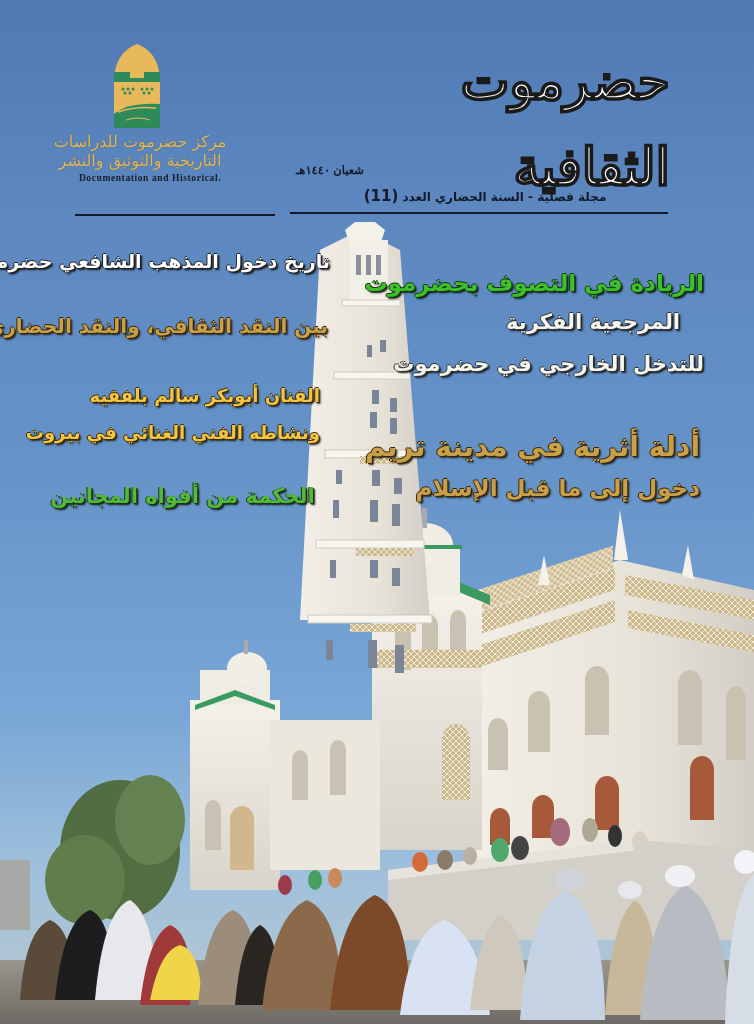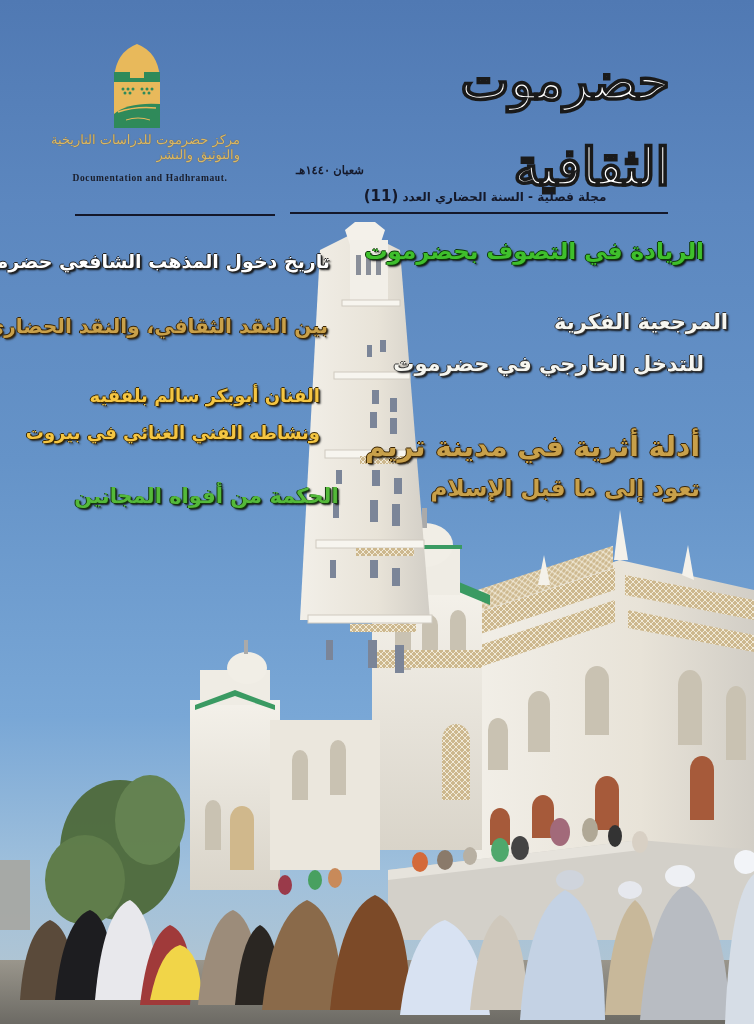--- a/index.html
+++ b/index.html
@@ -4,43 +4,43 @@
 <style>
   html, body { margin: 0; padding: 0; }
   body { width: 754px; height: 1024px; overflow: hidden; position: relative;
     font-family: "DejaVu Sans", sans-serif; }
   .cover { position: absolute; inset: 0; overflow: hidden;
     background: linear-gradient(180deg, #5079b3 0%, #5c87bf 20%, #6593c8 45%, #79a7d6 70%, #9fc0dc 85%, #b9c8cf 100%); }
 
   
   .logo { position: absolute; left: 108px; top: 42px; width: 58px; height: 88px; }
   .logo-text-ar { position: absolute; left: 40px; top: 132px; width: 200px; height: 30px;
-    font-size: 13px; color: #d8b86a; direction: rtl;
+    font-size: 16px; color: #d8b86a; text-align: center; direction: rtl;
     font-family: "DejaVu Serif", serif; text-shadow: 0 0 1px #6b5220; letter-spacing: -1px; }
   .logo-text-en { position: absolute; left: 20px; top: 172px; width: 260px; text-align: center;
     font-family: "Liberation Serif", serif; font-weight: bold; font-size: 9.5px; line-height: 12px; color: #1a1e2c; letter-spacing: 0.6px; }
   .rule { position: absolute; height: 2px; background: #14182a; }
 
   
   .masthead { position: absolute; left: 290px; top: 38px; width: 380px; height: 110px;
     font-family: "DejaVu Serif", serif; font-size: 52px; line-height: 86px; color: #fff; text-align: right; direction: rtl;
     -webkit-text-stroke: 2px #1a1a1a; font-weight: bold; letter-spacing: -2px; }
   .subline { position: absolute; left: 296px; top: 163px; width: 378px; font-size: 11.5px; color: #15192a; white-space: nowrap;
     font-family: "Liberation Sans", sans-serif; display: flex; justify-content: space-between; }
   .subline .ar { font-weight: bold; direction: rtl; }
   .issue { position: absolute; left: 300px; top: 187px; width: 370px; text-align: center; direction: rtl;
     font-size: 12px; font-weight: bold; color: #15192a; }
   .issue .num { font-size: 15px; font-weight: bold; }
 
   
   .hl { position: absolute; font-weight: bold; direction: rtl; white-space: nowrap; font-family: "DejaVu Sans", sans-serif; }
   .hl-white { color: #ffffff; text-shadow: 1px 1px 0 #222, -1px 0 0 #222, 0 -1px 0 #222, 2px 2px 2px #111; }
   .hl-gold { color: #f4c542; text-shadow: 1px 1px 0 #3a2a05, -1px 0 0 #3a2a05, 0 -1px 0 #3a2a05, 2px 2px 2px #222; }
-  .hl-green { color: #3fbf2c; text-shadow: 1px 1px 0 #0d3a08, -1px 0 0 #0d3a08, 0 -1px 0 #0d3a08, 2px 2px 2px #111; }
-  .hl-green2 { color: #54b93a; text-shadow: 1px 1px 0 #133a0c, -1px 0 0 #133a0c, 2px 2px 2px #111; margin-left: 24px; }
+  .hl-green { color: #3fbf2c; text-shadow: 1px 1px 0 #0d3a08, -1px 0 0 #0d3a08, 0 -1px 0 #0d3a08, 2px 2px 2px #111; margin-top: 32px; }
+  .hl-green2 { color: #54b93a; text-shadow: 1px 1px 0 #133a0c, -1px 0 0 #133a0c, 2px 2px 2px #111; }
   .hl-brown { color: #c8a04a; text-shadow: 1px 1px 0 #3a2505, -1px 0 0 #3a2505, 0 -1px 0 #3a2505, 2px 2px 2px #222; }
   .hl-light { color: #f6f6f0; text-shadow: 1px 1px 0 #333, -1px 0 0 #333, 0 -1px 0 #333, 2px 2px 2px #111; }
 
   
   .scene { position: absolute; inset: 0; }
 </style>
 </head>
 <body>
 
 <div class="cover">
@@ -231,38 +231,38 @@
         <circle cx="22" cy="51" r="1.5"></circle>
         <circle cx="36" cy="51" r="1.5"></circle>
         <circle cx="41" cy="51" r="1.5"></circle>
     </g>
     <path d="M6 72 Q20 60 52 62 V86 H6 Z" fill="#2f8a5a"></path>
     <path d="M10 70 Q28 64 48 66" stroke="#e8b95b" stroke-width="1.5" fill="none"></path>
     <path d="M18 78 Q30 74 42 78" stroke="#e8b95b" stroke-width="1" fill="none"></path>
   </svg>
   <div class="logo-text-ar">مركز حضرموت للدراسات التاريخية والتوثيق والنشر</div>
   <div class="logo-text-en">
-    <div>Documentation and Hadhramaut.</div>
+    <div>Documentation and Historical.</div>
   </div>
   <div class="rule" style="left:75px; top:214px; width:200px;"></div>
 
   <div class="masthead">حضرموت الثقافية</div>
   <div class="subline">
     <span class="ar">شعبان ١٤٤٠هـ</span>
   </div>
   <div class="issue">
     <span>مجلة فصلية - السنة الحضاري العدد</span>
     <span class="num">(11)</span>
   </div>
   <div class="rule" style="left:290px; top:212px; width:378px;"></div>
 
   <div class="hl hl-white" style="left:48px; top:250px; width:282px; font-size:19px; text-align:center;">تاريخ دخول المذهب الشافعي حضرموت</div>
   <div class="hl hl-brown" style="left:46px; top:314px; width:282px; font-size:20px; text-align:center;">بين النقد الثقافي، والنقد الحضاري</div>
   <div class="hl hl-gold" style="left:104px; top:385px; width:216px; font-size:18px; text-align:right;">الفنان أبوبكر سالم بلفقيه</div>
   <div class="hl hl-gold" style="left:50px; top:422px; width:270px; font-size:18px; text-align:right;">ونشاطه الفني الغنائي في  بيروت</div>
   <div class="hl hl-green2" style="left:50px; top:484px; width:265px; font-size:21px; text-align:center;">الحكمة من أفواه المجانين</div>
 
   <div class="hl hl-green" style="left:418px; top:238px; width:286px; font-size:23px; text-align:right;">الريادة في التصوف بحضرموت</div>
-  <div class="hl hl-light" style="left:524px; top:310px; width:204px; font-size:21px; text-align:right;">المرجعية الفكرية</div>
+  <div class="hl hl-light" style="left:476px; top:310px; width:204px; font-size:21px; text-align:right;">المرجعية الفكرية</div>
   <div class="hl hl-light" style="left:425px; top:352px; width:279px; font-size:21px; text-align:right;">للتدخل الخارجي في حضرموت</div>
   <div class="hl hl-brown" style="left:450px; top:430px; width:250px; font-size:28px; text-align:right;">أدلة أثرية في مدينة تريم</div>
-  <div class="hl hl-brown" style="left:455px; top:475px; width:245px; font-size:23px; text-align:right;">تعود إلى ما قبل الإسلام</div>
+  <div class="hl hl-brown" style="left:455px; top:475px; width:245px; font-size:23px; text-align:right;">دخول إلى ما قبل الإسلام</div>
 </div>
 
 </body></html>

